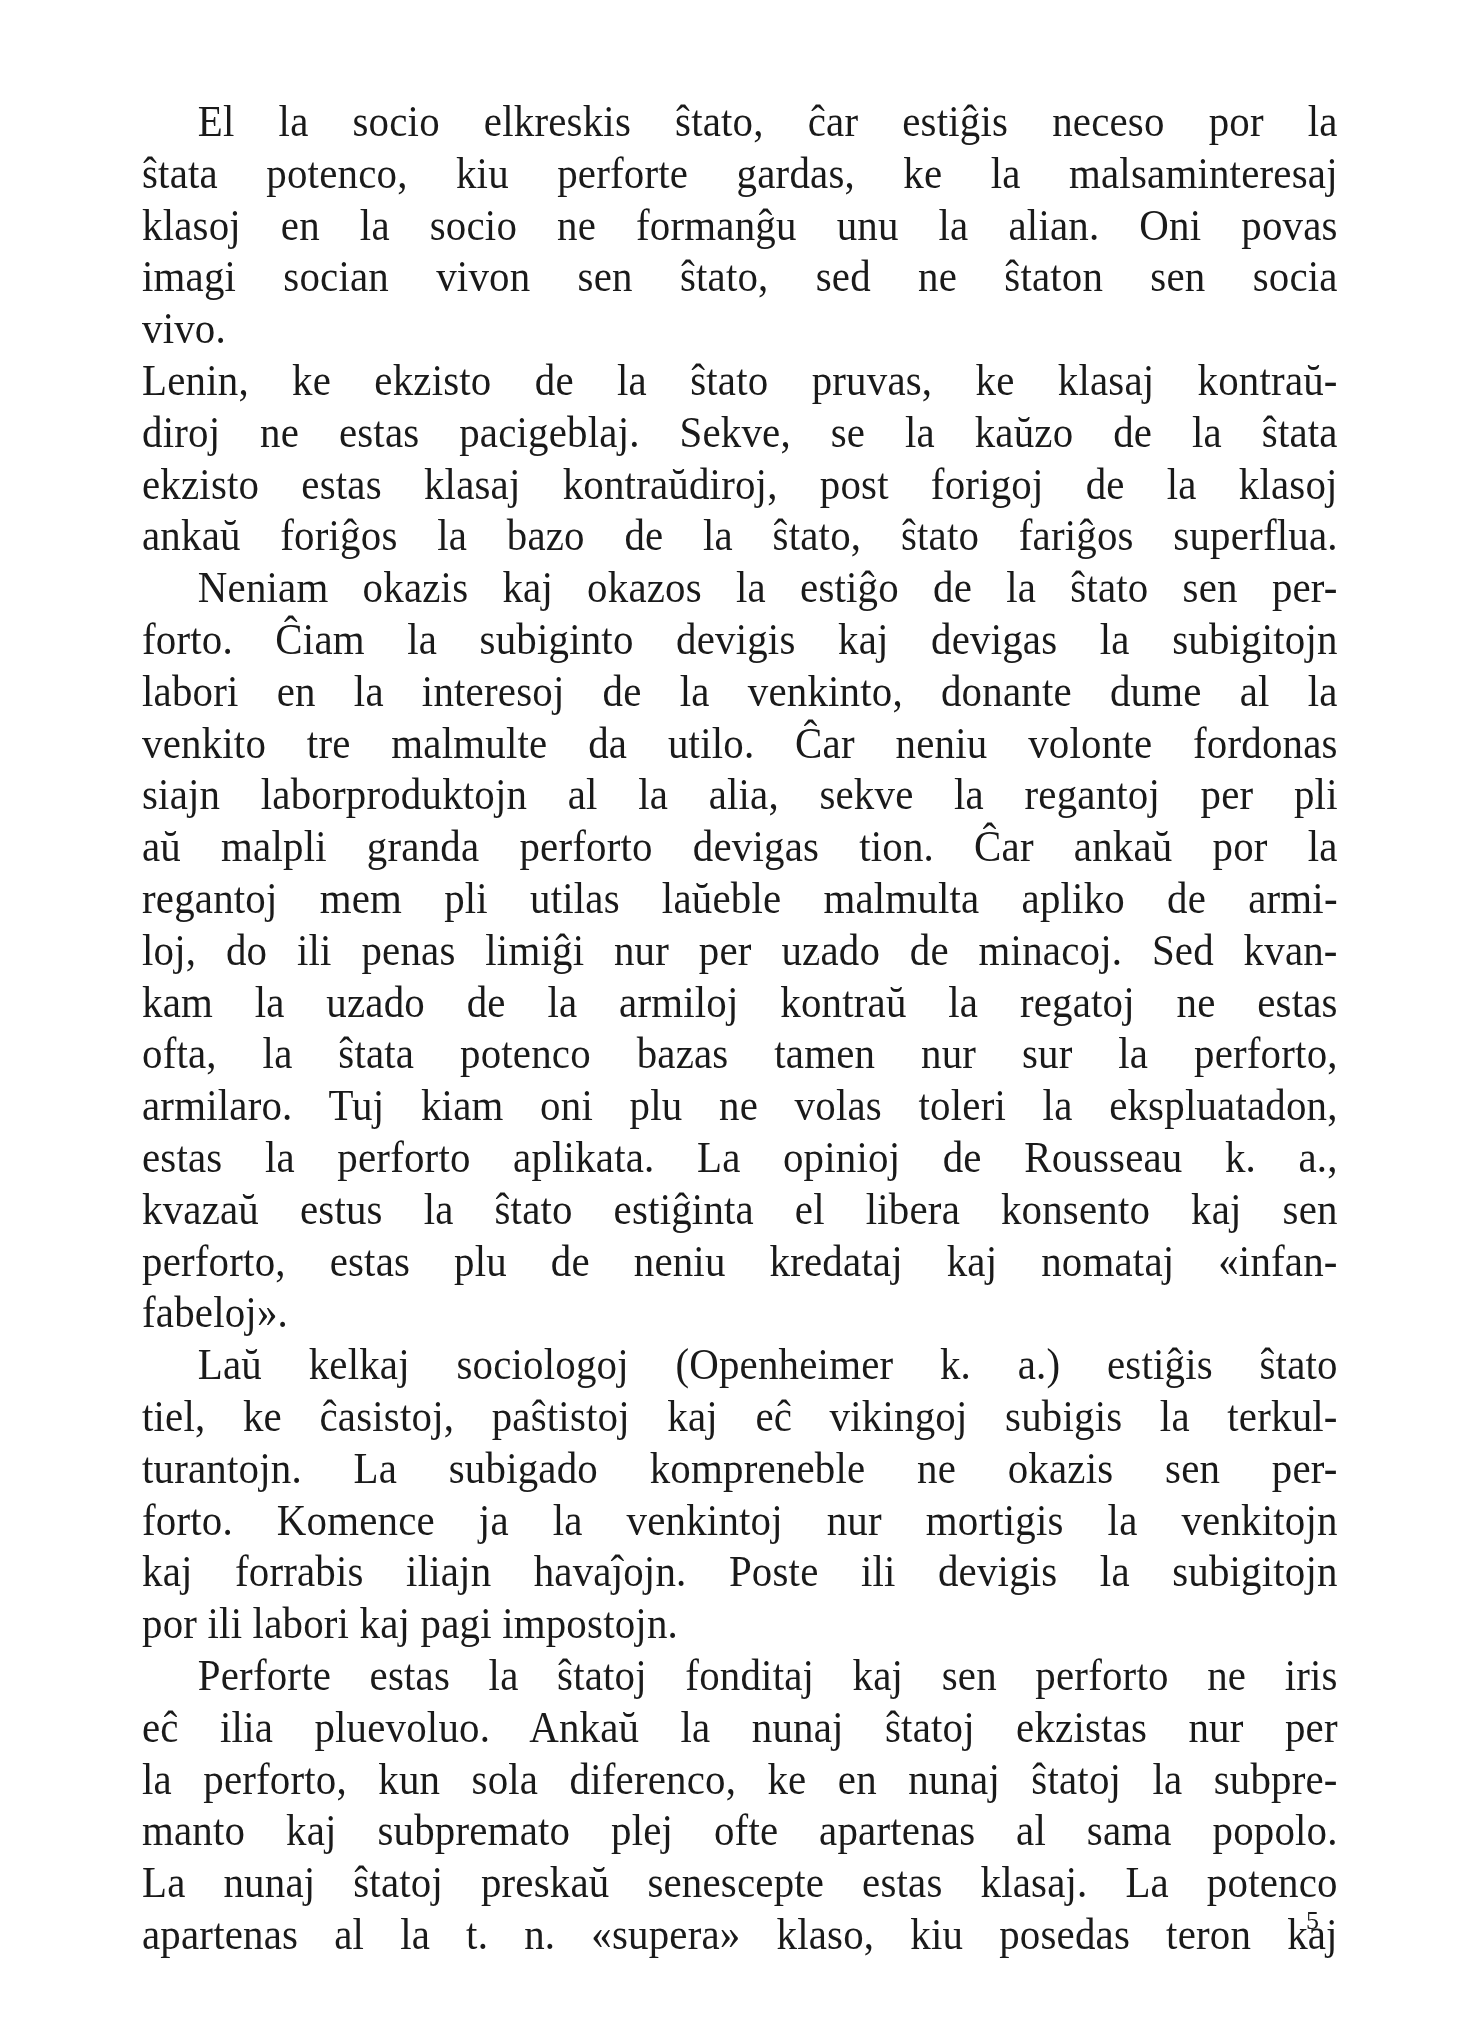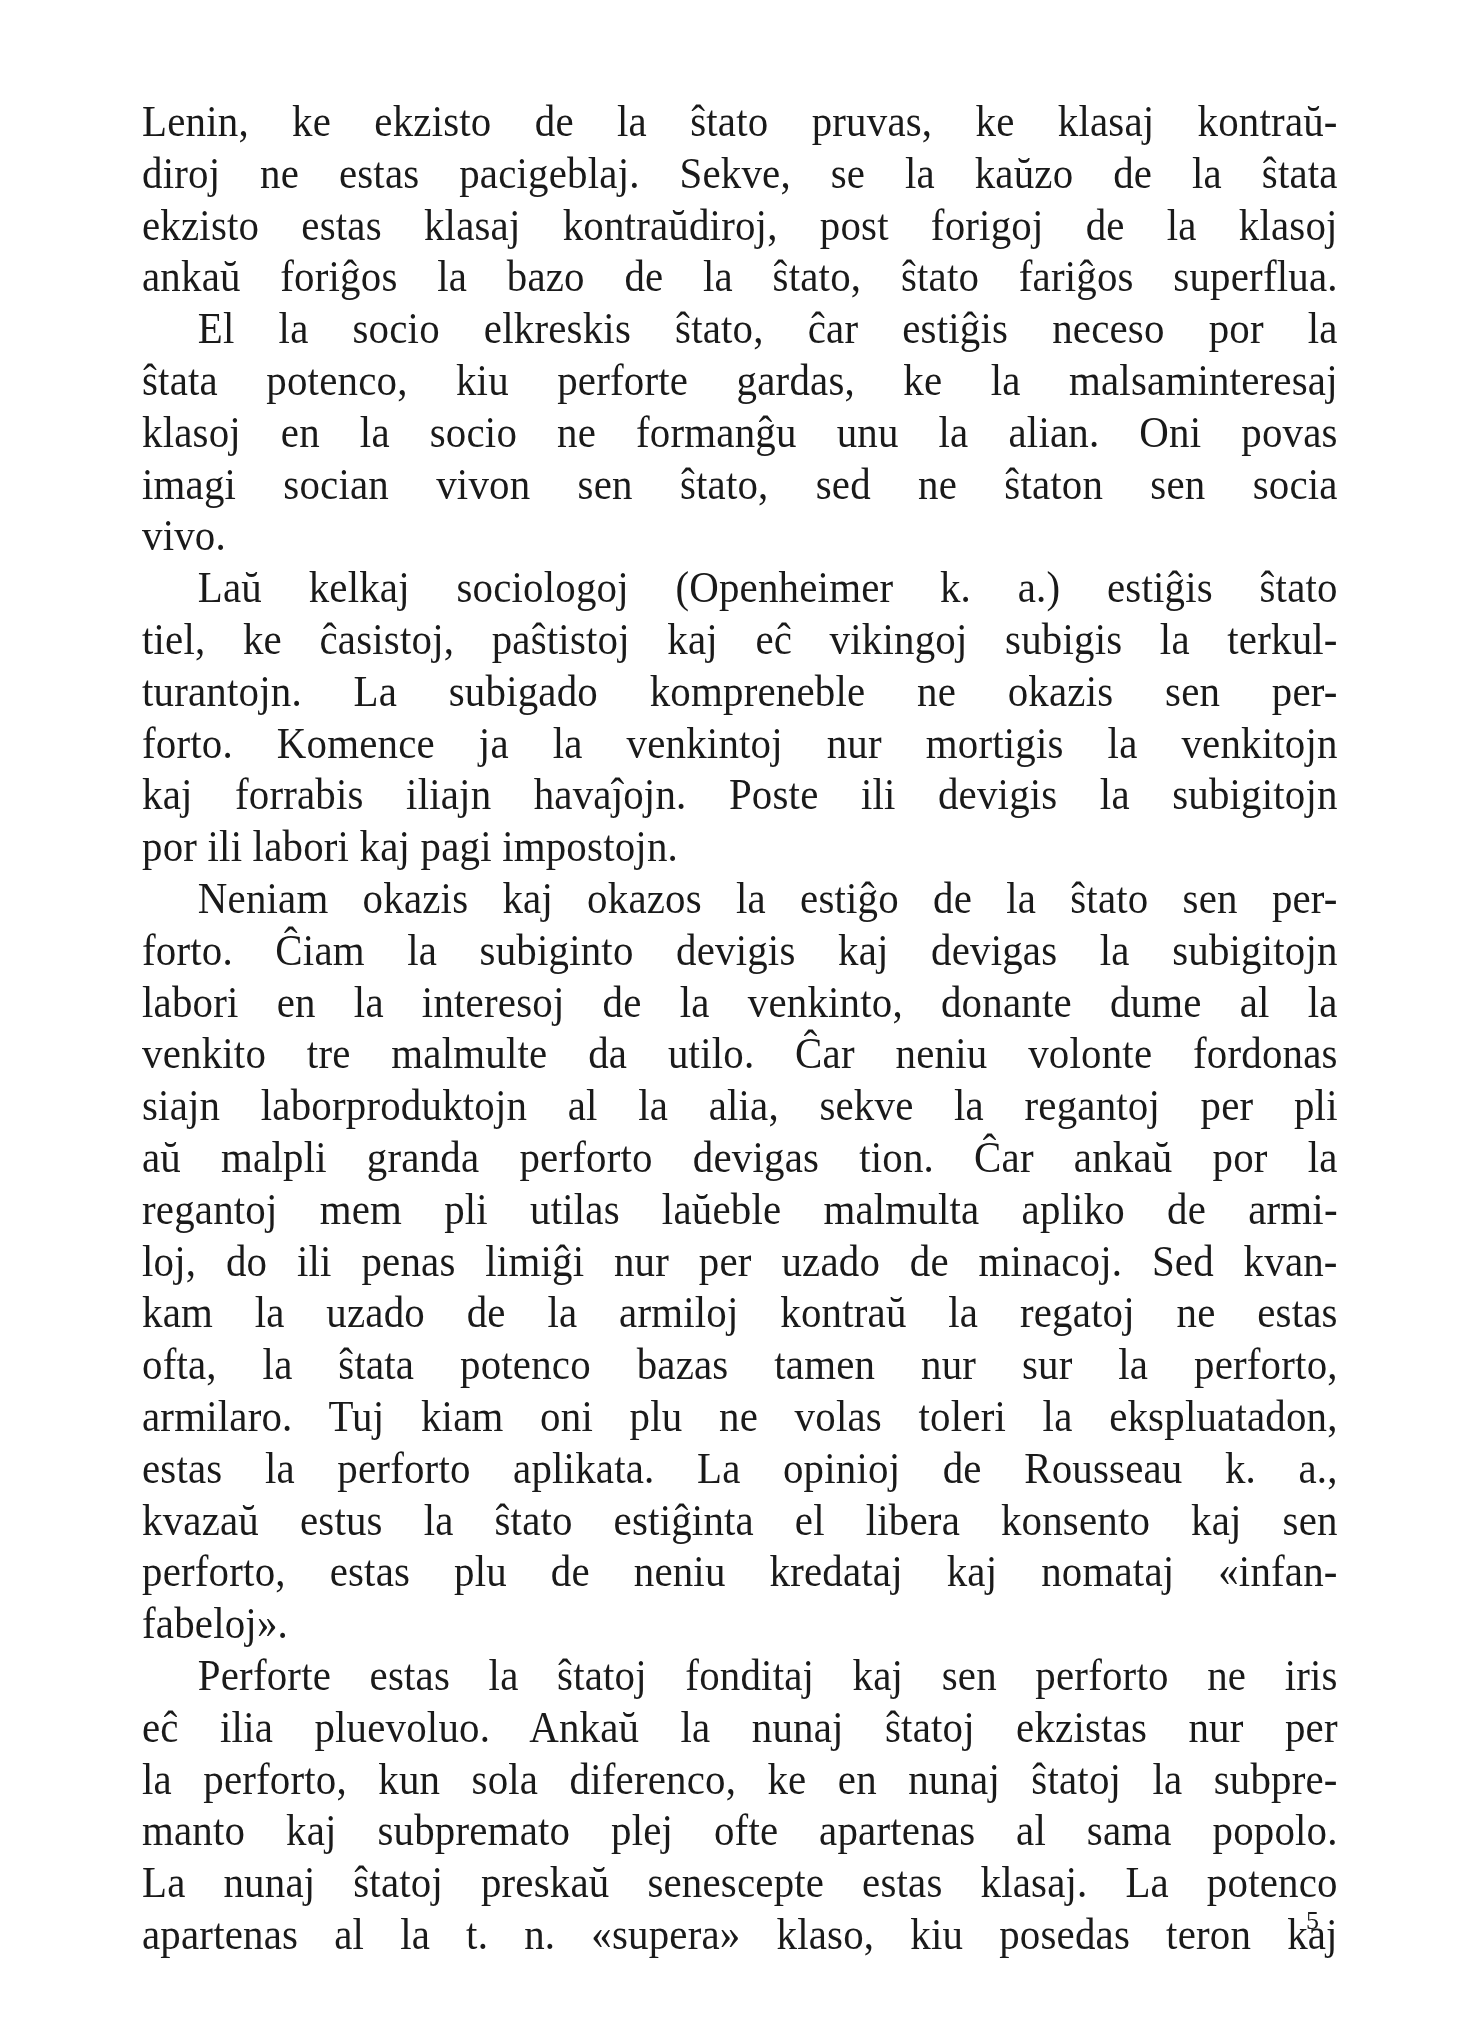--- a/index.html
+++ b/index.html
@@ -26,41 +26,32 @@
     font-family: "Liberation Serif", "DejaVu Serif", serif;
     font-size: 26px; color: #1a1a1a;
   }
 </style>
 </head>
 <body>
 
 <div class="page">
 
   <div>
-    <div class="line">Lenin, ke ekzisto de la ŝtato pruvas, ke klasaj kontraŭ-</div>
-    <div class="line">diroj ne estas pacigeblaj. Sekve, se la kaŭzo de la ŝtata</div>
-    <div class="line">ekzisto estas klasaj kontraŭdiroj, post forigoj de la klasoj</div>
-    <div class="line">ankaŭ foriĝos la bazo de la ŝtato, ŝtato fariĝos superflua.</div>
-  </div>
-
-  <div>
     <div class="line indent">El la socio elkreskis ŝtato, ĉar estiĝis neceso por la</div>
     <div class="line">ŝtata potenco, kiu perforte gardas, ke la malsaminteresaj</div>
     <div class="line">klasoj en la socio ne formanĝu unu la alian. Oni povas</div>
     <div class="line">imagi socian vivon sen ŝtato, sed ne ŝtaton sen socia</div>
     <div class="line last">vivo.</div>
   </div>
 
   <div>
-    <div class="line indent">Laŭ kelkaj sociologoj (Openheimer k. a.) estiĝis ŝtato</div>
-    <div class="line">tiel, ke ĉasistoj, paŝtistoj kaj eĉ vikingoj subigis la terkul-</div>
-    <div class="line">turantojn. La subigado kompreneble ne okazis sen per-</div>
-    <div class="line">forto. Komence ja la venkintoj nur mortigis la venkitojn</div>
-    <div class="line">kaj forrabis iliajn havaĵojn. Poste ili devigis la subigitojn</div>
-    <div class="line last">por ili labori kaj pagi impostojn.</div>
+    <div class="line">Lenin, ke ekzisto de la ŝtato pruvas, ke klasaj kontraŭ-</div>
+    <div class="line">diroj ne estas pacigeblaj. Sekve, se la kaŭzo de la ŝtata</div>
+    <div class="line">ekzisto estas klasaj kontraŭdiroj, post forigoj de la klasoj</div>
+    <div class="line">ankaŭ foriĝos la bazo de la ŝtato, ŝtato fariĝos superflua.</div>
   </div>
 
   <div>
     <div class="line indent">Neniam okazis kaj okazos la estiĝo de la ŝtato sen per-</div>
     <div class="line">forto. Ĉiam la subiginto devigis kaj devigas la subigitojn</div>
     <div class="line">labori en la interesoj de la venkinto, donante dume al la</div>
     <div class="line">venkito tre malmulte da utilo. Ĉar neniu volonte fordonas</div>
     <div class="line">siajn laborproduktojn al la alia, sekve la regantoj per pli</div>
     <div class="line">aŭ malpli granda perforto devigas tion. Ĉar ankaŭ por la</div>
     <div class="line">regantoj mem pli utilas laŭeble malmulta apliko de armi-</div>
@@ -68,20 +59,29 @@
     <div class="line">kam la uzado de la armiloj kontraŭ la regatoj ne estas</div>
     <div class="line">ofta, la ŝtata potenco bazas tamen nur sur la perforto,</div>
     <div class="line">armilaro. Tuj kiam oni plu ne volas toleri la ekspluatadon,</div>
     <div class="line">estas la perforto aplikata. La opinioj de Rousseau k. a.,</div>
     <div class="line">kvazaŭ estus la ŝtato estiĝinta el libera konsento kaj sen</div>
     <div class="line">perforto, estas plu de neniu kredataj kaj nomataj «infan-</div>
     <div class="line last">fabeloj».</div>
   </div>
 
   <div>
+    <div class="line indent">Laŭ kelkaj sociologoj (Openheimer k. a.) estiĝis ŝtato</div>
+    <div class="line">tiel, ke ĉasistoj, paŝtistoj kaj eĉ vikingoj subigis la terkul-</div>
+    <div class="line">turantojn. La subigado kompreneble ne okazis sen per-</div>
+    <div class="line">forto. Komence ja la venkintoj nur mortigis la venkitojn</div>
+    <div class="line">kaj forrabis iliajn havaĵojn. Poste ili devigis la subigitojn</div>
+    <div class="line last">por ili labori kaj pagi impostojn.</div>
+  </div>
+
+  <div>
     <div class="line indent">Perforte estas la ŝtatoj fonditaj kaj sen perforto ne iris</div>
     <div class="line">eĉ ilia pluevoluo. Ankaŭ la nunaj ŝtatoj ekzistas nur per</div>
     <div class="line">la perforto, kun sola diferenco, ke en nunaj ŝtatoj la subpre-</div>
     <div class="line">manto kaj subpremato plej ofte apartenas al sama popolo.</div>
     <div class="line">La nunaj ŝtatoj preskaŭ senescepte estas klasaj. La potenco</div>
     <div class="line">apartenas al la t. n. «supera» klaso, kiu posedas teron kaj</div>
   </div>
 </div>
 
 <div class="page-number">5</div>

